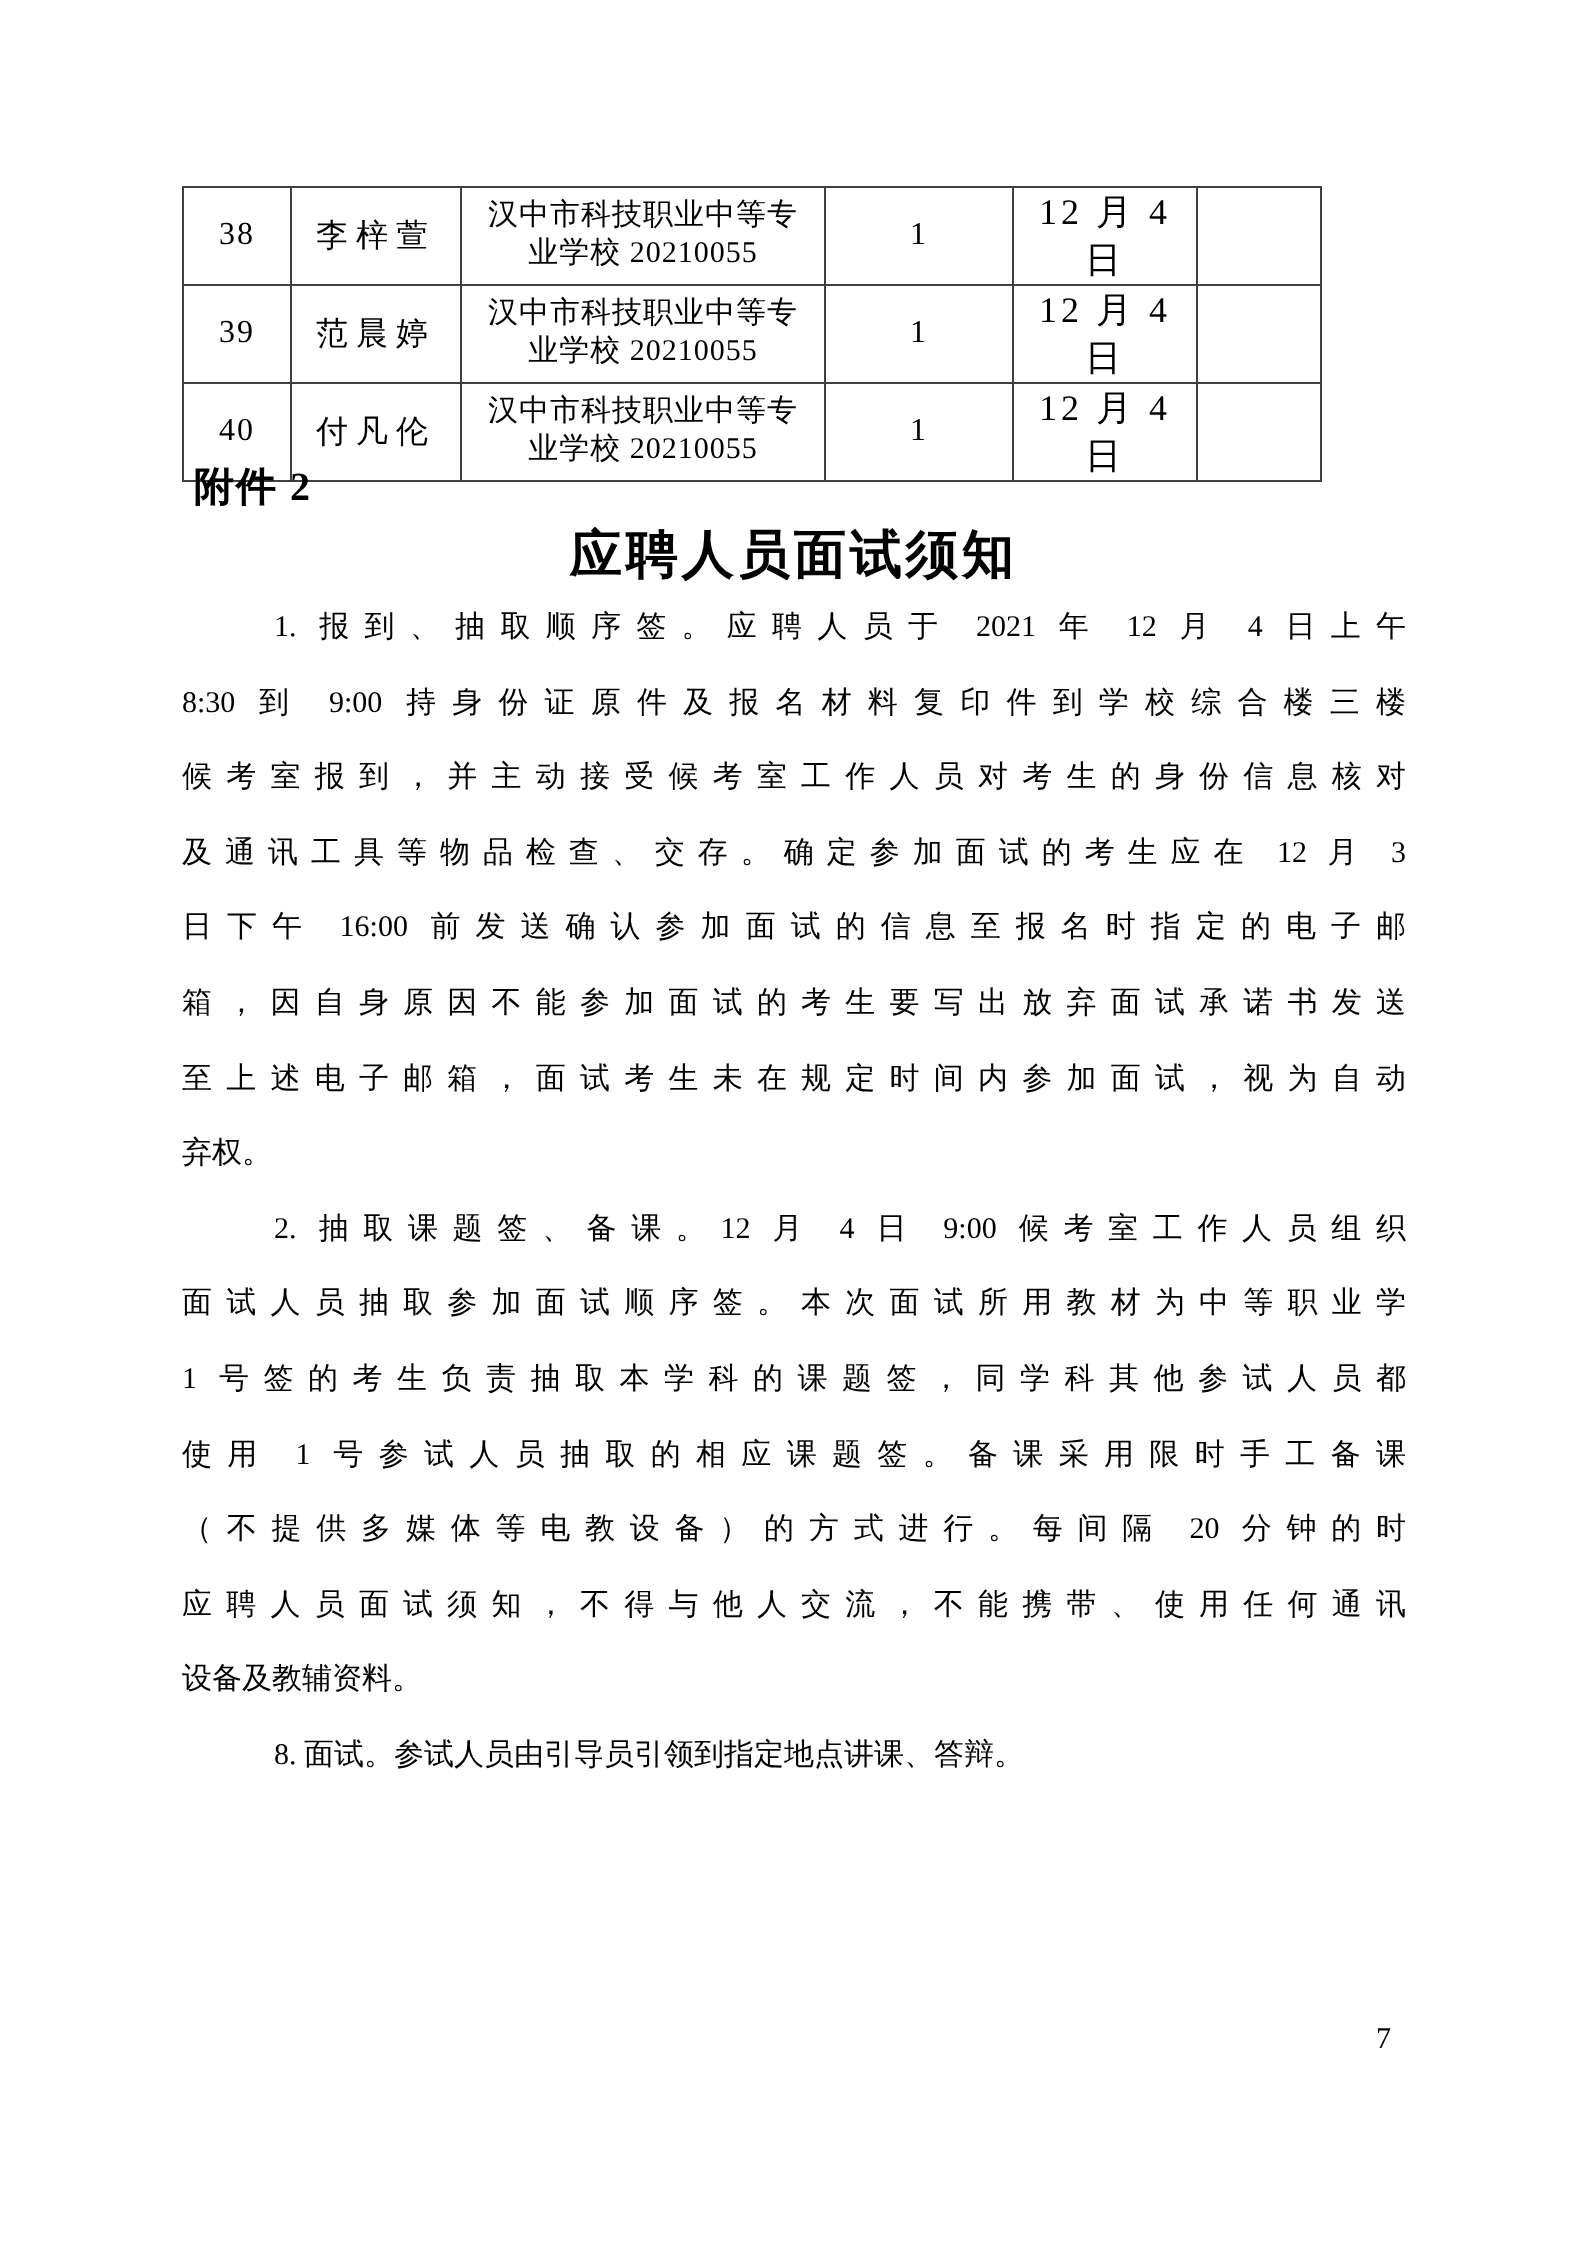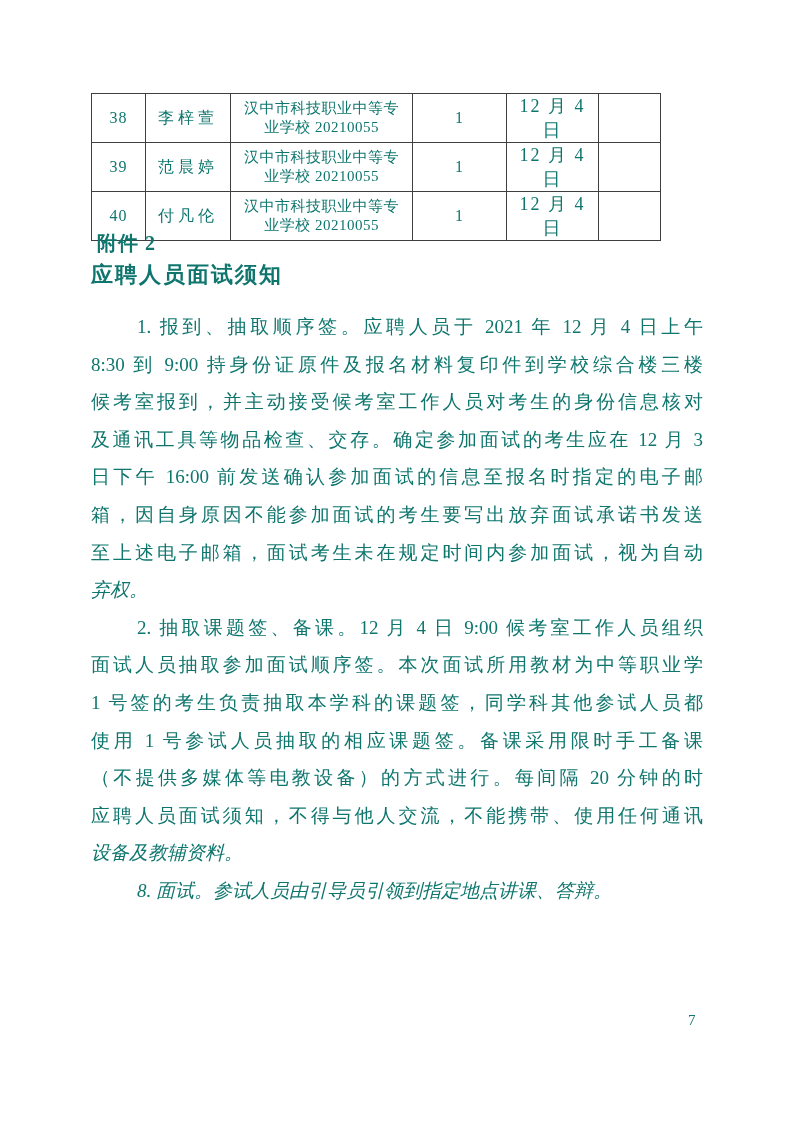--- a/index.html
+++ b/index.html
@@ -3,21 +3,21 @@
 <meta charset="utf-8">
 <style>
   html, body { margin: 0; padding: 0; background: #e8e8e8; }
   .page {
     position: relative;
     width: 793px;
     height: 1122px;
     margin: 0 auto;
     background: #ffffff;
     font-family: "Liberation Serif", "DejaVu Serif", serif;
-    color: #0f766e;
+    color: #000000;
     overflow: hidden;
   }
 
   
   table.roster {
     position: absolute;
     left: 91px;
     top: 93px;
     border-collapse: collapse;
     table-layout: fixed;
@@ -54,43 +54,42 @@
     text-align: center;
   }
 
   
   .notice-title {
     position: absolute;
     left: 91px;
     width: 612px;
     top: 260px;
     margin: 0;
-    text-align: left;
-    font-size: 22px;
+    text-align: center;
+    font-size: 26px;
     font-weight: bold;
     letter-spacing: 2px;
   }
 
   
   .notice-body {
     position: absolute;
     left: 91px;
-    top: 308px;
+    top: 296px;
     width: 612px;
-    font-size: 19px;
+    font-size: 15px;
     line-height: 37.6px;
   }
   .notice-body .line {
     text-align: justify;
     text-align-last: justify;
     white-space: normal;
   }
   .notice-body .line.last {
     text-align-last: left;
-    font-style: italic;
   }
   .notice-body .line.indent {
     text-indent: 46px;
   }
 
   
   .page-number {
     position: absolute;
     left: 688px;
     top: 1012px;

